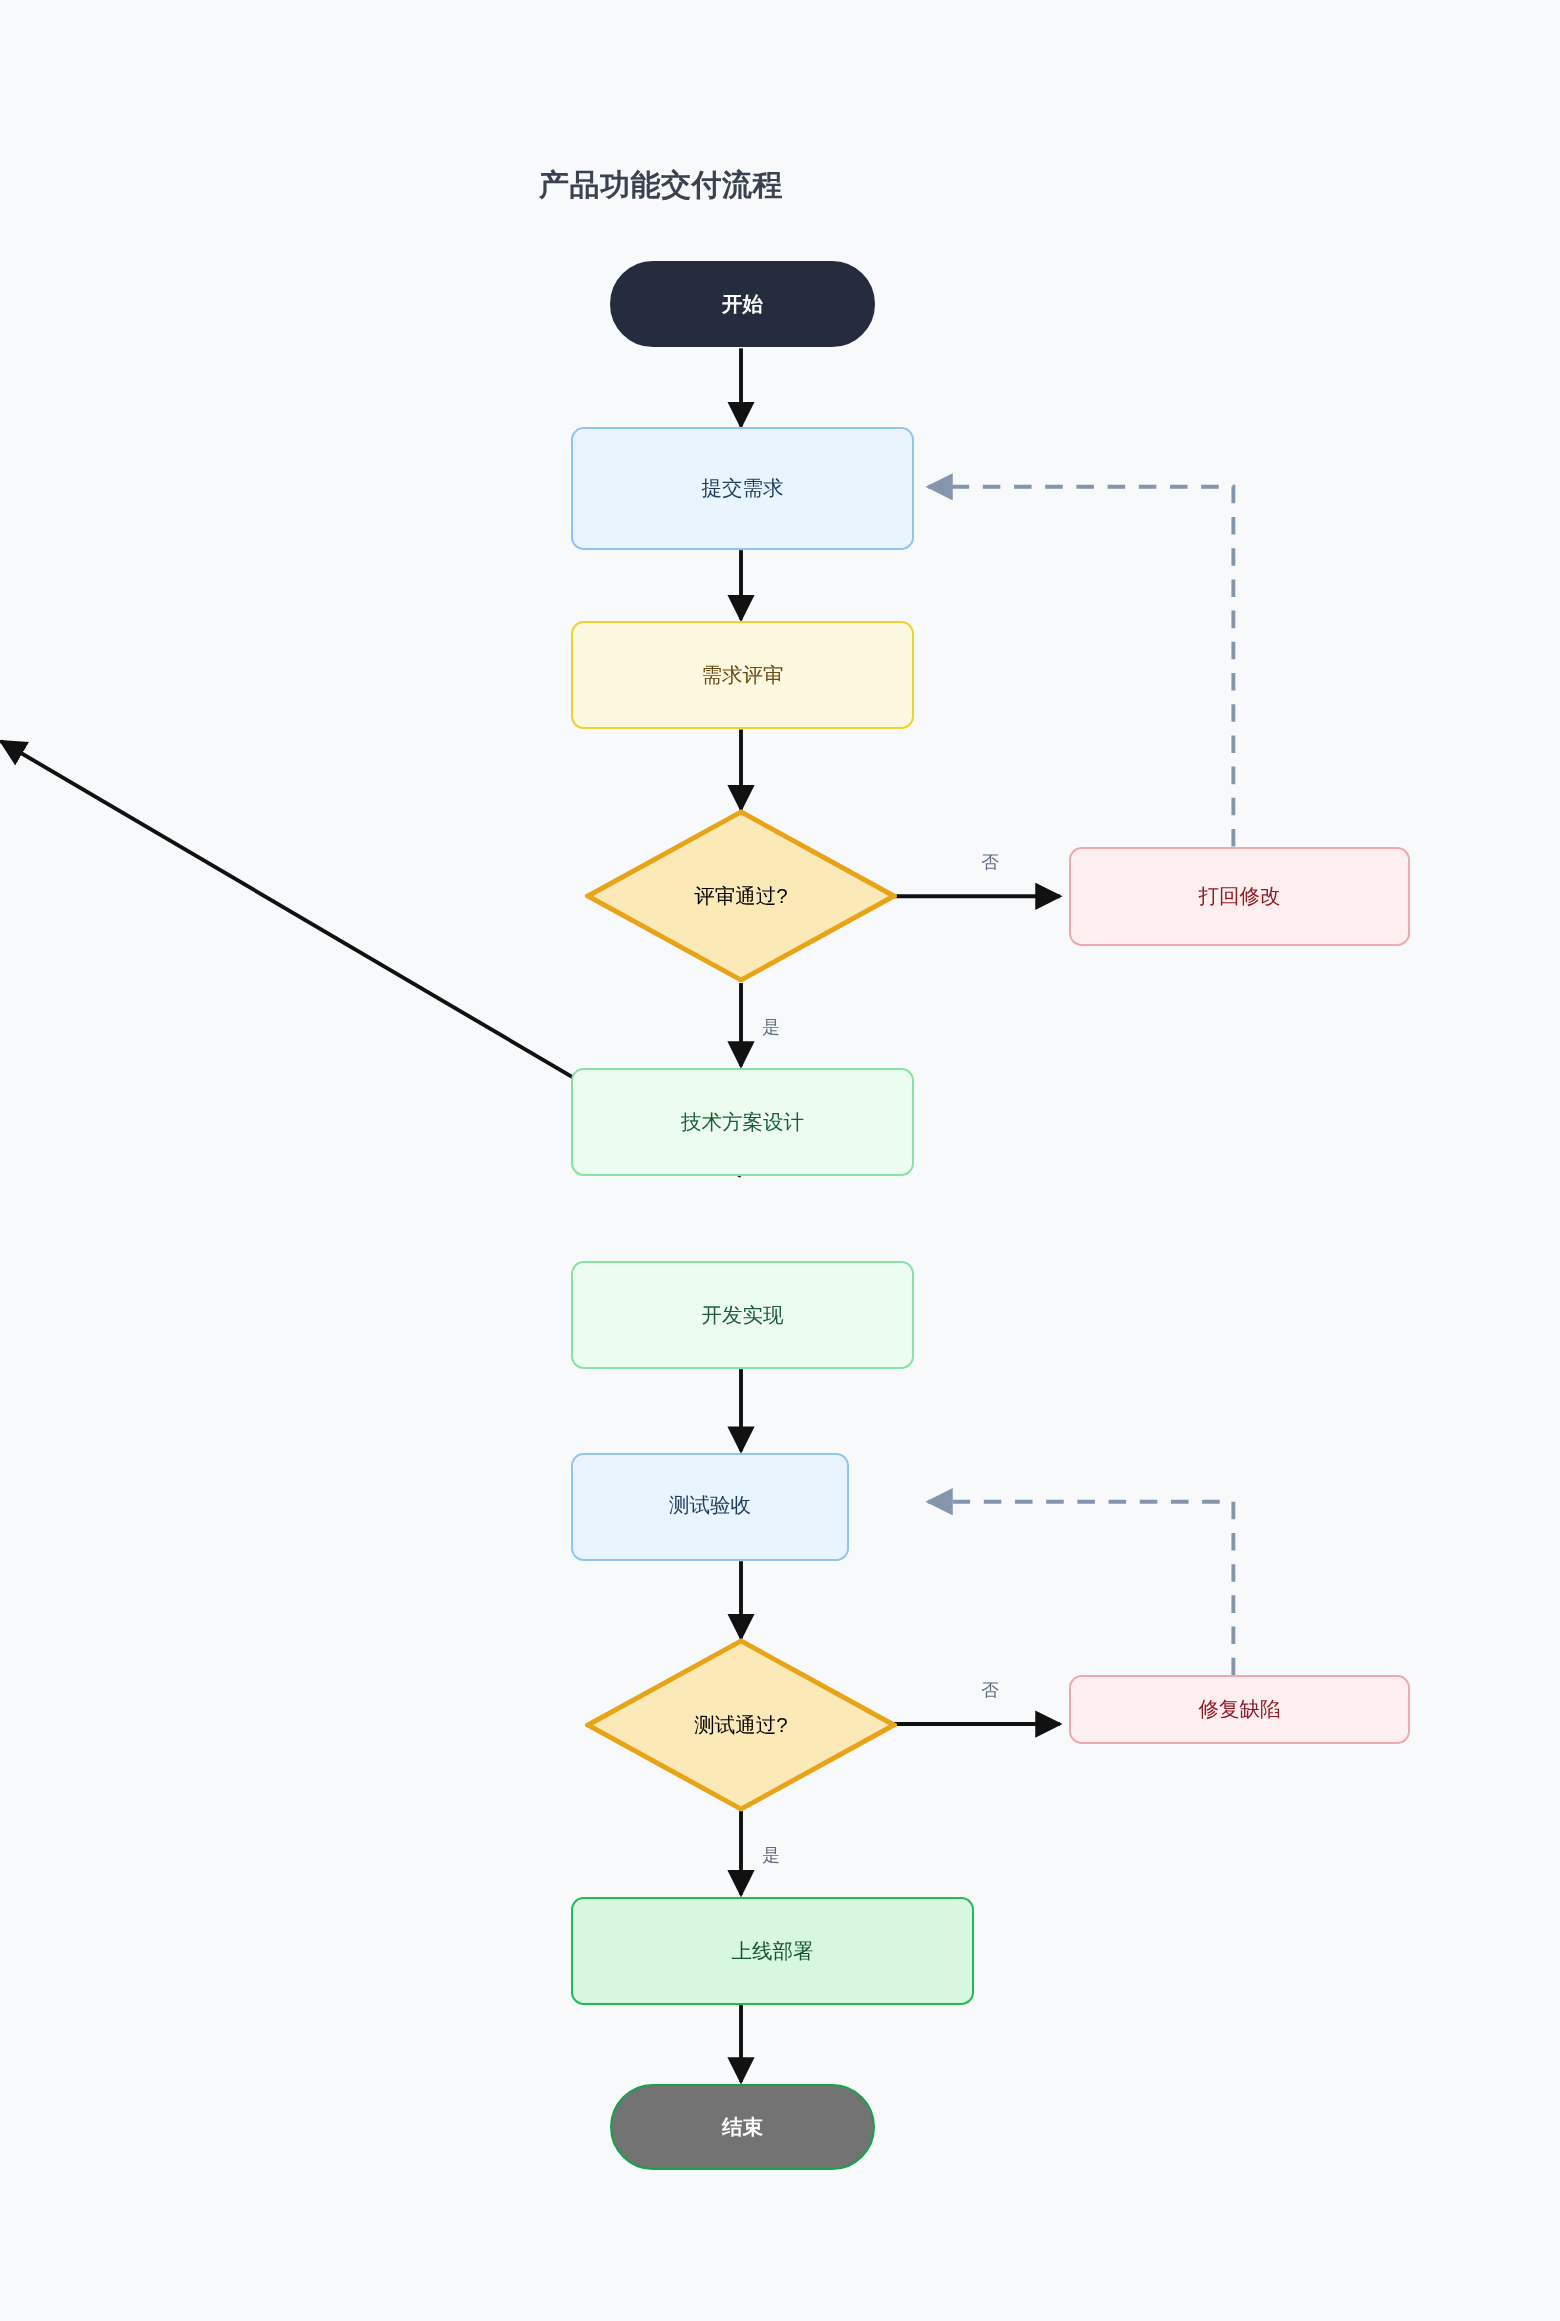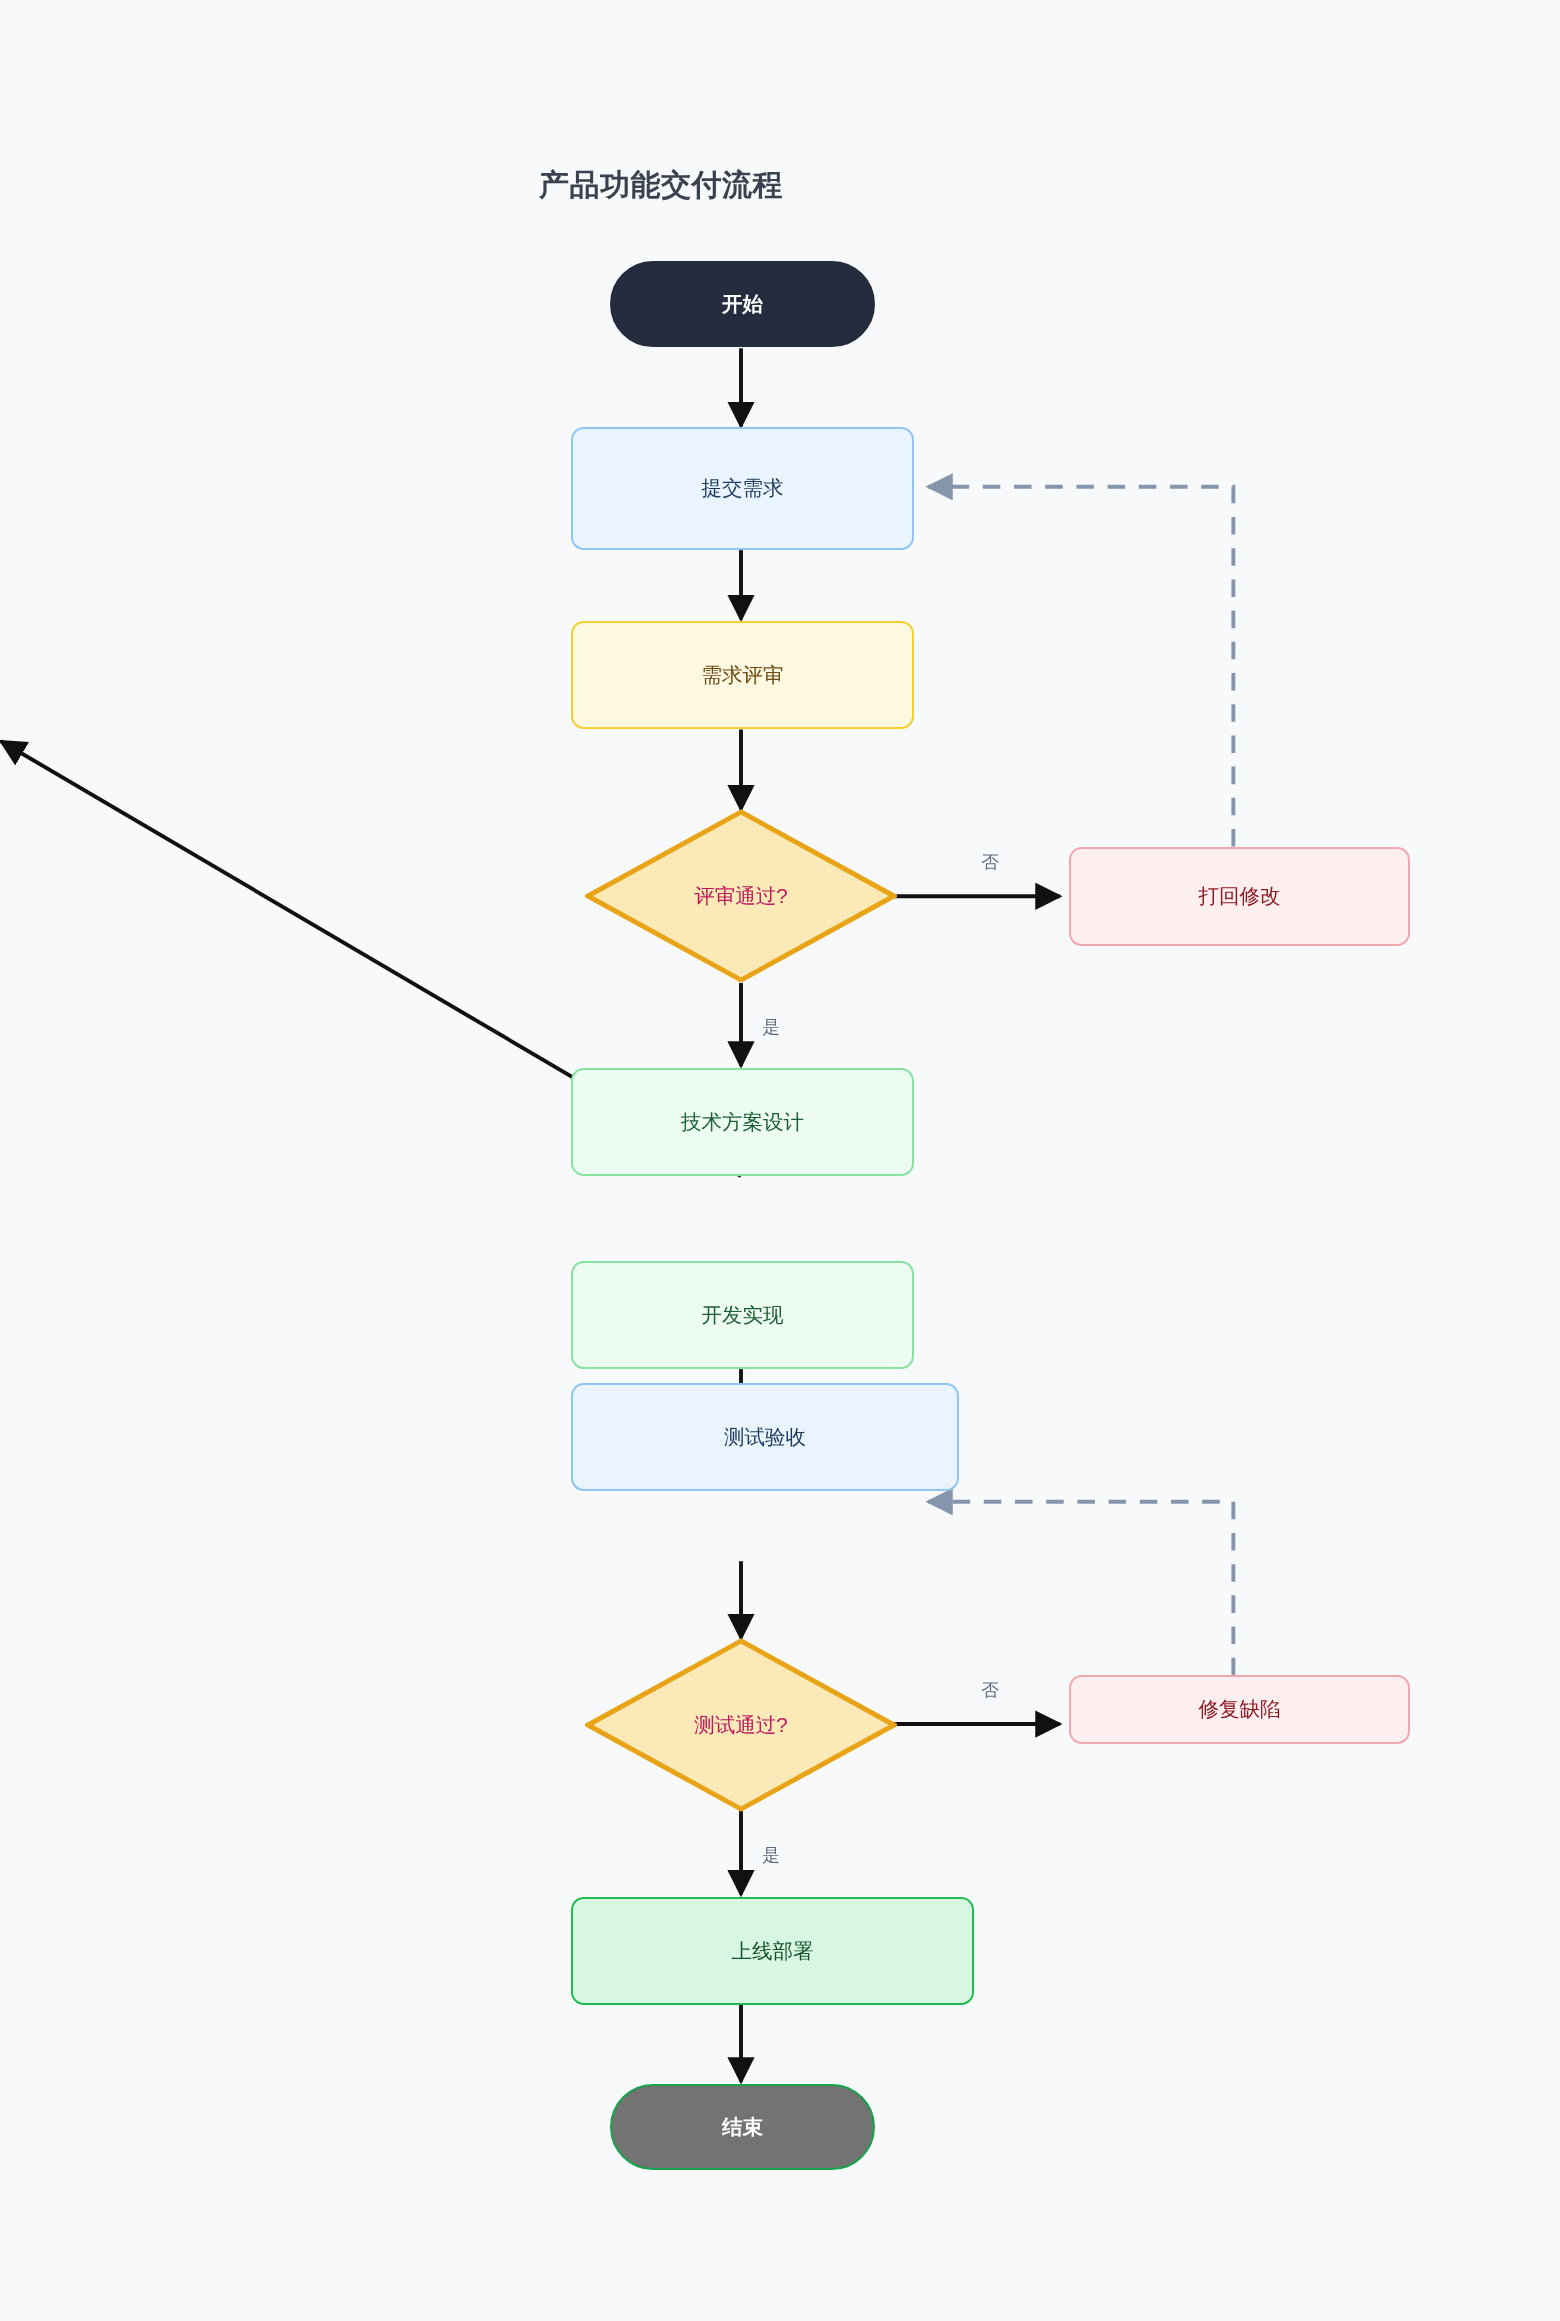--- a/index.html
+++ b/index.html
@@ -118,21 +118,21 @@
   .decision .diamond-label {
     position: absolute;
     left: 0;
     top: 0;
     width: 100%;
     height: 100%;
     display: flex;
     align-items: center;
     justify-content: center;
     font-size: 20.5px;
-    color: #be185d;
+    color: #000000;
     white-space: nowrap;
     text-align: center;
   }
 
   
   .edge-label {
     position: absolute;
     font-size: 17.6px;
     color: #5f6b80;
     white-space: nowrap;
@@ -207,21 +207,21 @@
   </div>
 
   <div class="node process green" style="left:571px; top:1068px; width:343px; height:108px;">
     <span>技术方案设计</span>
   </div>
 
   <div class="node process green" style="left:571px; top:1261px; width:343px; height:108px;">
     <span>开发实现</span>
   </div>
 
-  <div class="node process blue" style="left:571px; top:1383px; width:388px; height:108px;">
+  <div class="node process blue" style="left:571px; top:1453px; width:278px; height:108px;font-family:Liberation Mono, monospace;">
     <span>测试验收</span>
   </div>
 
   <div class="decision" style="left:585px; top:1638px; width:312px; height:174px;">
     <svg class="diamond-shape" viewBox="0 0 320 178" preserveAspectRatio="none" xmlns="http://www.w3.org/2000/svg">
       <polygon points="160,3 317,89 160,175 3,89" fill="#fbe9b8" stroke="#e8a317" stroke-width="5"></polygon>
     </svg>
     <div class="diamond-label">测试通过?</div>
   </div>
 

